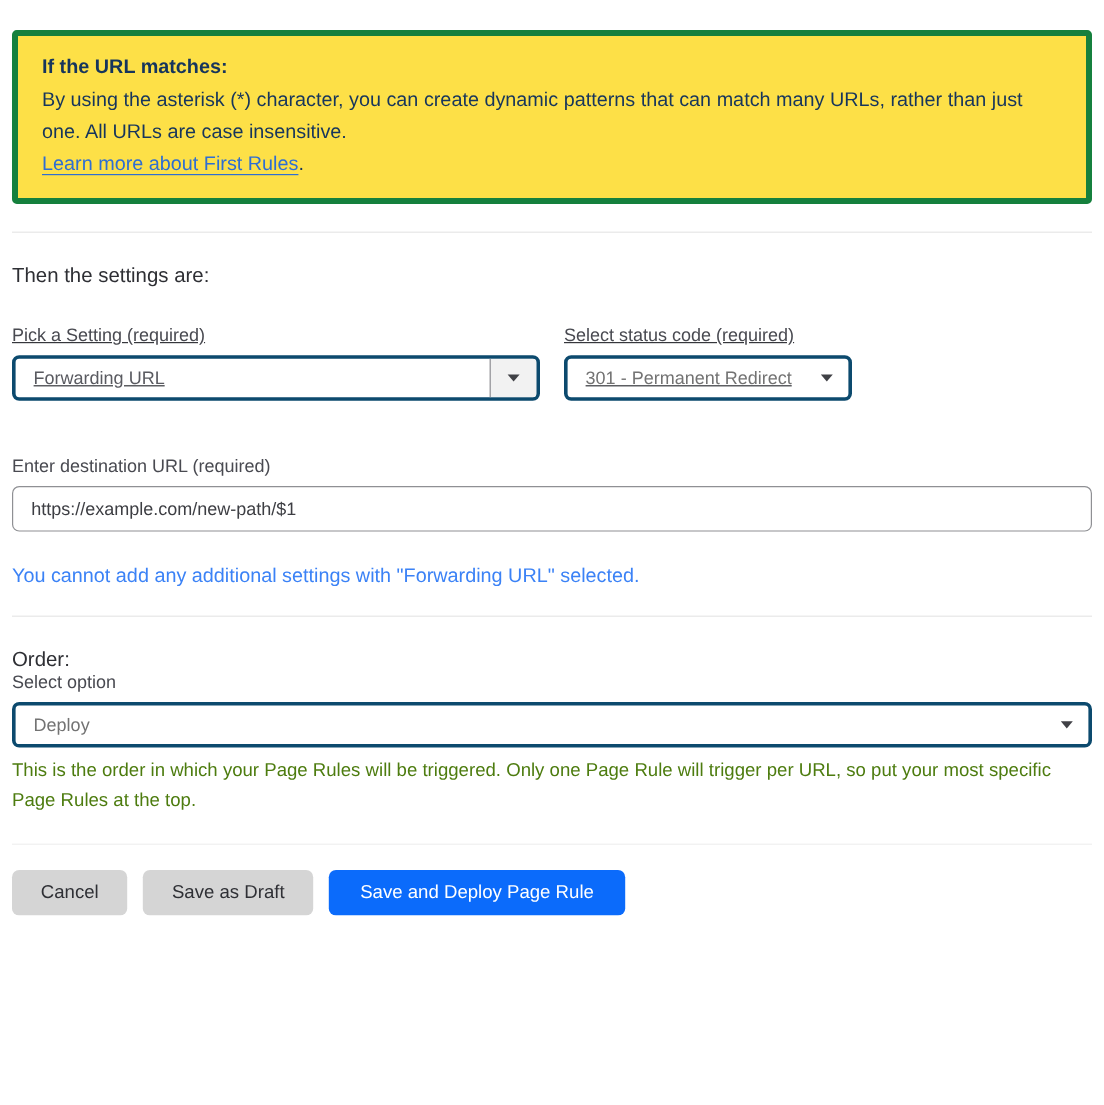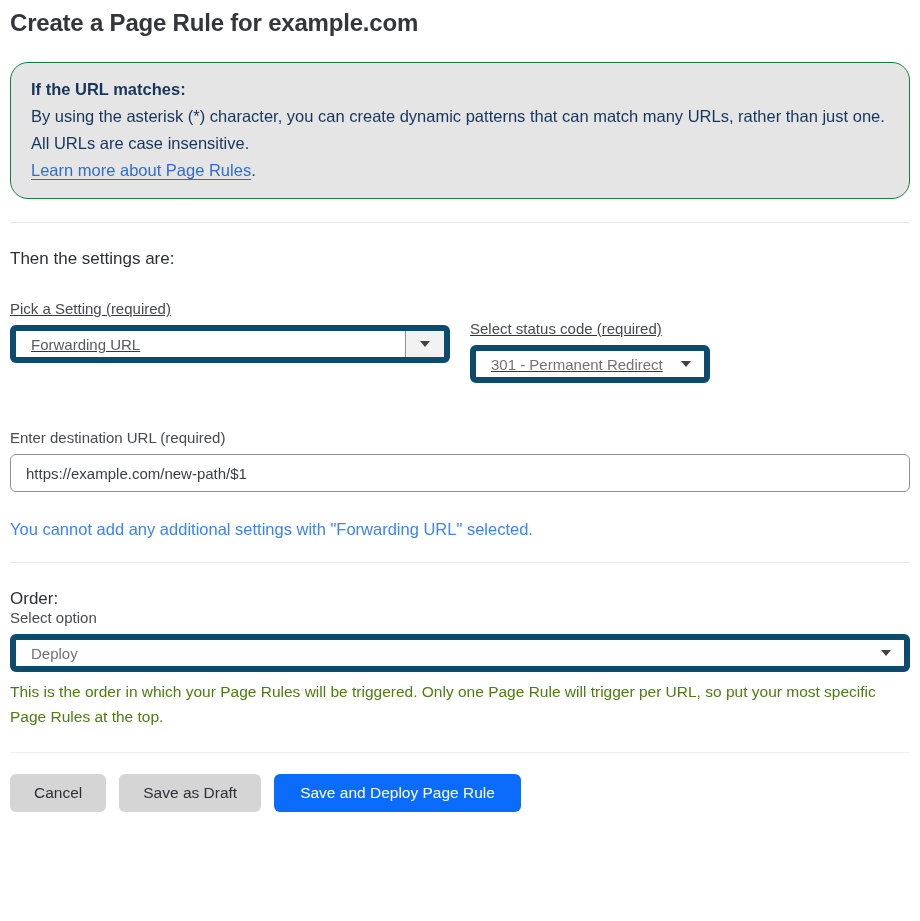--- a/index.html
+++ b/index.html
@@ -16,23 +16,23 @@
     margin-top: 9px;
     font-size: 24px;
     font-weight: 700;
     color: #35363b;
     letter-spacing: -0.2px;
   }
 
   
   .info-box {
     margin-top: 25px;
-    background: #e5e5e5;
-    border: 1px solid #15803d;
-    border-radius: 18px;
+    background: #fde047;
+    border: 5px solid #15803d;
+    border-radius: 4px;
     padding: 13px 20px 14px 20px;
     color: #16355c;
     font-size: 16.5px;
     line-height: 27px;
   }
   .info-box .info-heading { font-weight: 700; }
   .info-box .info-link {
     color: #2e6ed3;
     text-decoration: underline;
     text-underline-offset: 3px;
@@ -76,26 +76,26 @@
   .section-heading {
     margin-top: 26px;
     font-size: 17px;
     font-weight: 400;
     color: #2e2f34;
   }
 
   
   .settings-row { margin-top: 31px; display: flex; text-decoration: underline; }
   .col-setting { width: 440px; }
-  .col-status { margin-left: 20px; width: 240px; margin-top: 20px; }
+  .col-status { margin-left: 20px; width: 240px; }
 
   .select {
     margin-top: 8px;
     height: 38px;
-    border: 6px solid #0c4a6e;
+    border: 3px solid #0c4a6e;
     border-radius: 6px;
     background: #fff;
     display: flex;
     align-items: center;
     cursor: pointer;
     overflow: hidden;
   }
   .select .select-value {
     flex: 1;
     padding: 0 15px;
@@ -159,26 +159,25 @@
     padding: 0 24px;
   }
   .btn-gray { background: #d5d5d5; color: #2f3035; }
   .btn-blue { background: #0b6bfb; color: #ffffff; padding: 0 26px; }
 </style>
 </head>
 <body>
 
 <div class="container">
 
-  <h1 class="page-title">Create a Page Rule for example.com</h1>
 
   <div class="info-box">
     <div class="info-heading">If the URL matches:</div>
     <div class="info-body">By using the asterisk (*) character, you can create dynamic patterns that can match many URLs, rather than just one. All URLs are case insensitive.</div>
-    <div class="info-footer"><a class="info-link">Learn more about Page Rules</a><span>.</span></div>
+    <div class="info-footer"><a class="info-link">Learn more about First Rules</a><span>.</span></div>
   </div>
 
 
   <hr class="divider">
 
   <h2 class="section-heading">Then the settings are:</h2>
 
   <div class="settings-row">
     <div class="col-setting">
       <label class="field-label">Pick a Setting (required)</label>

